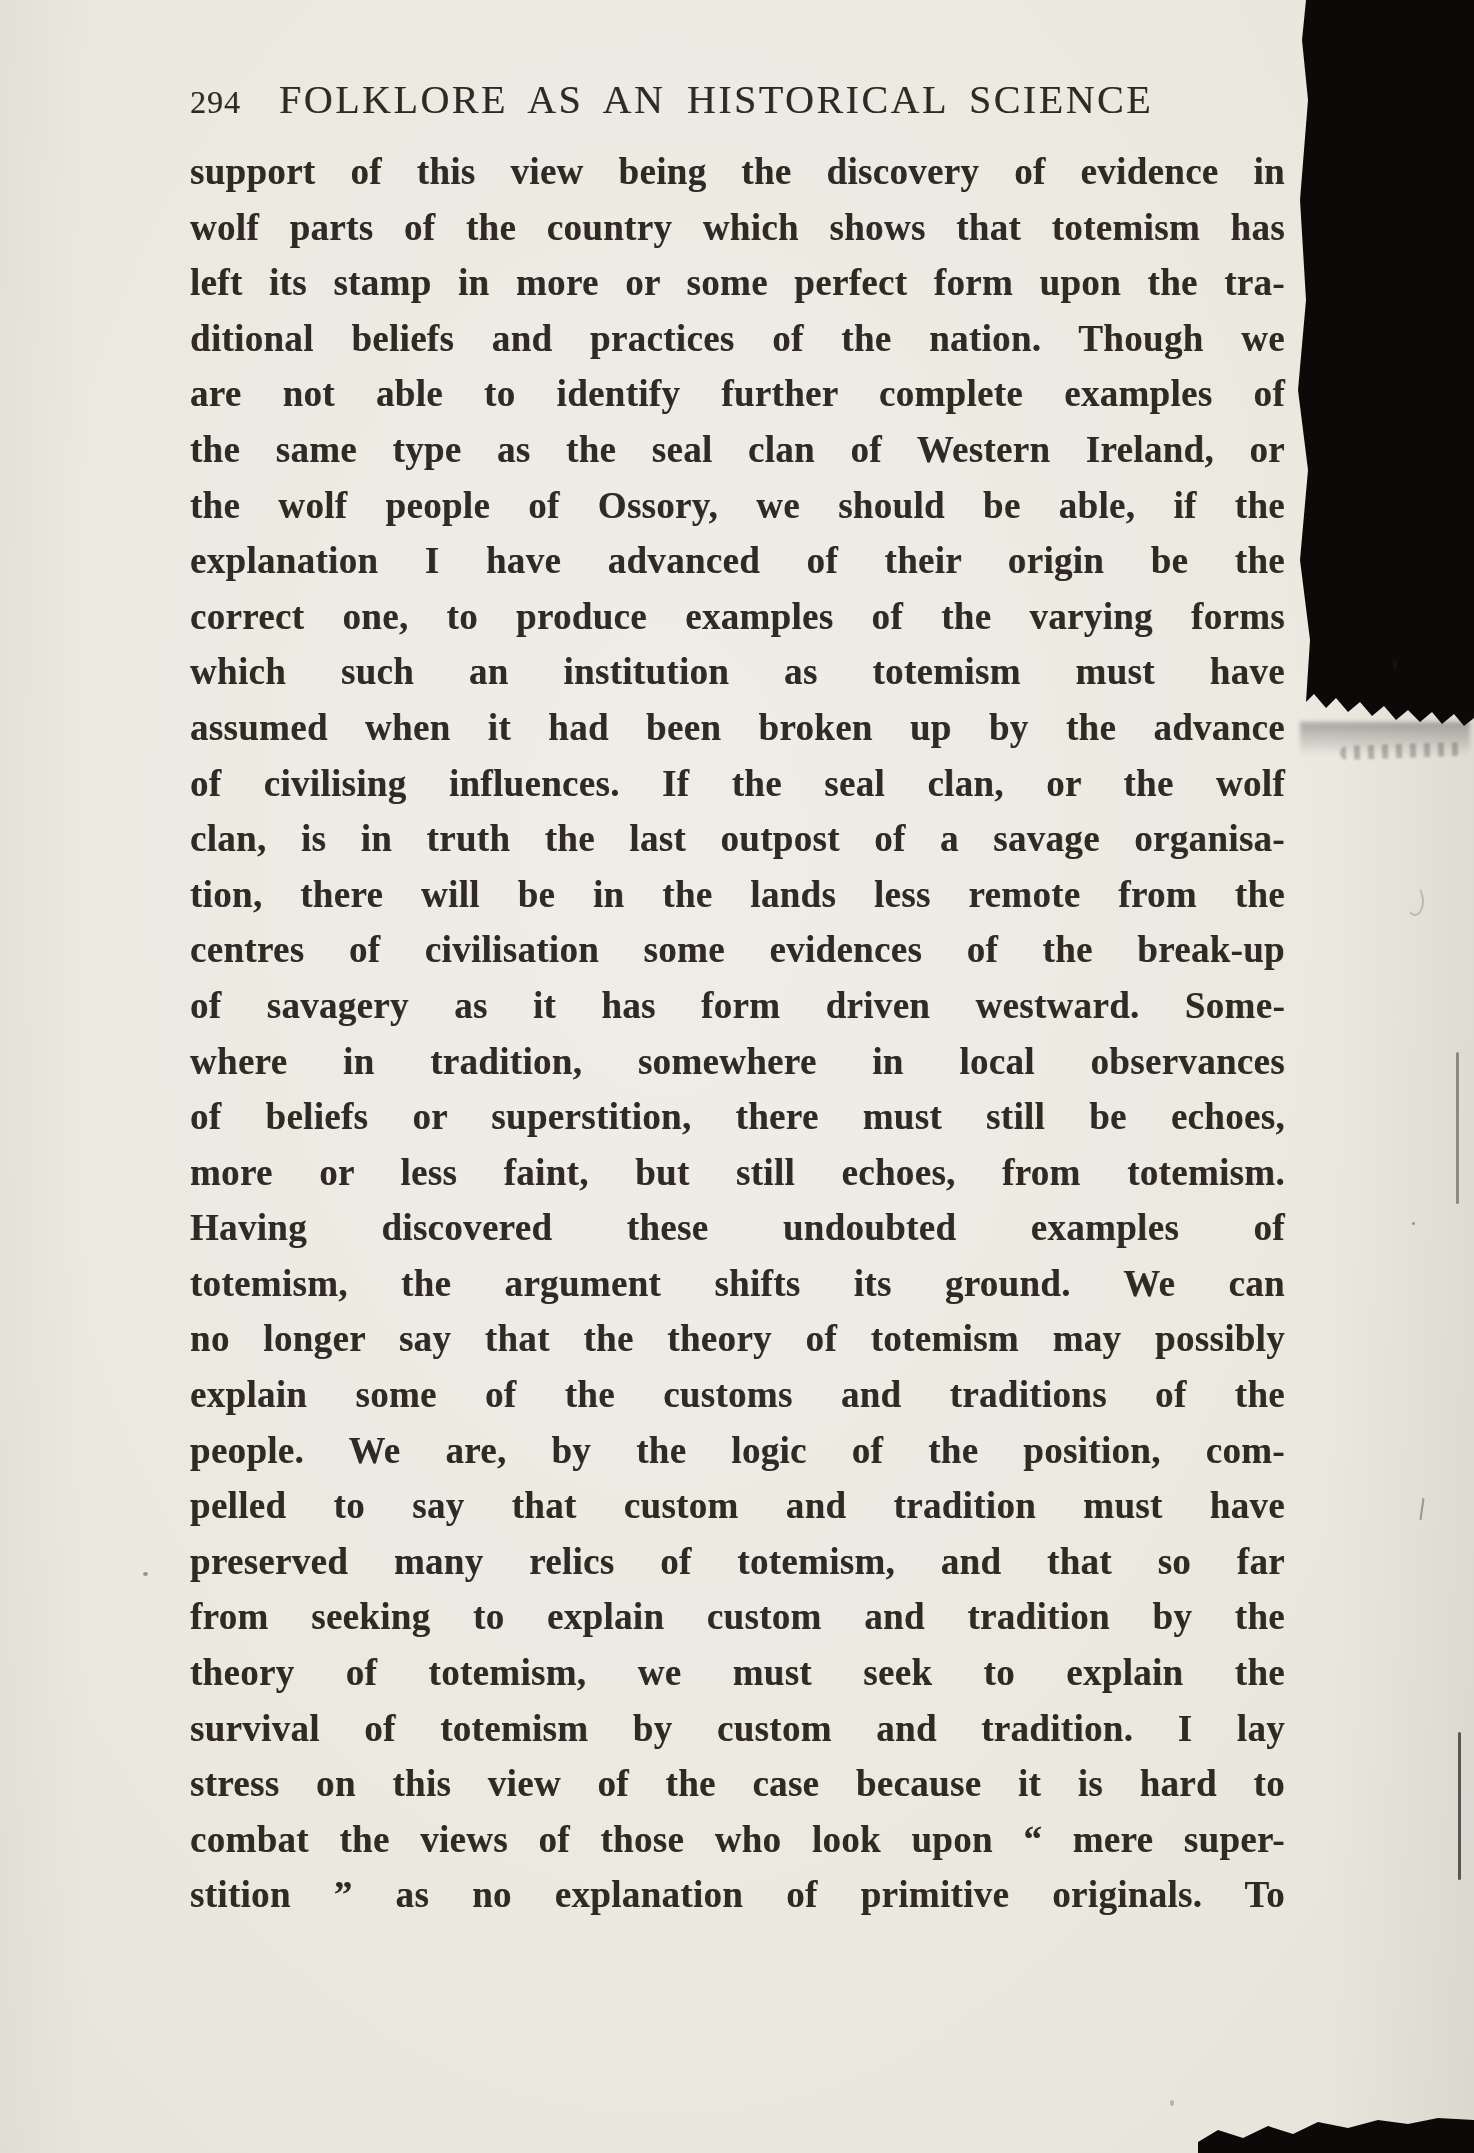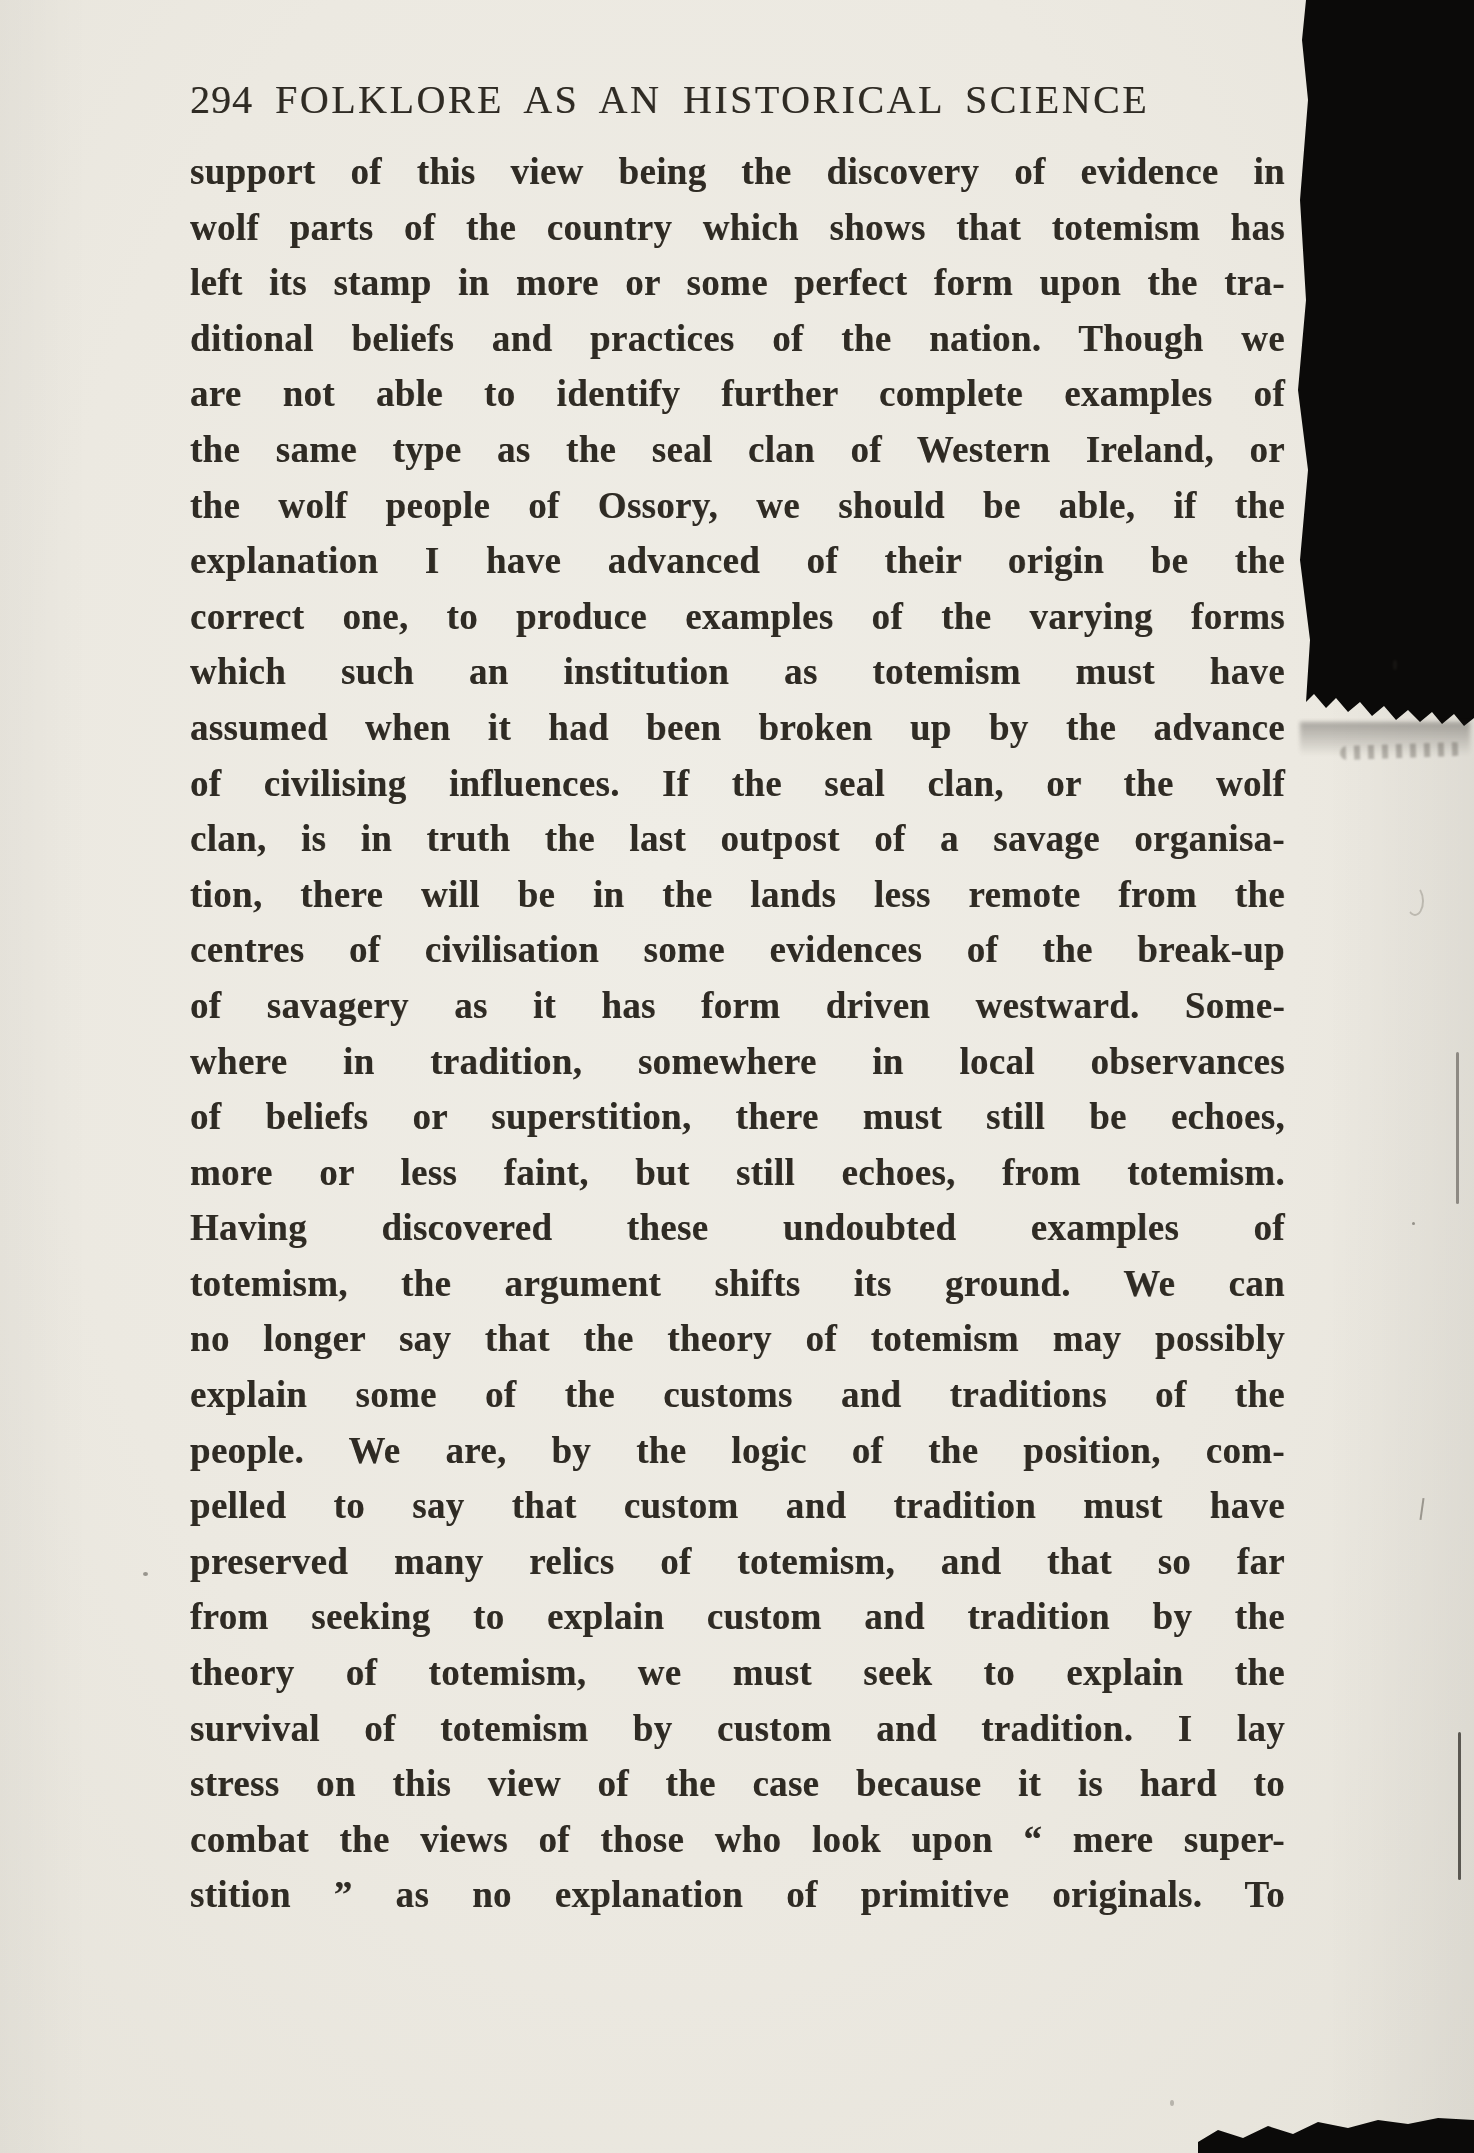--- a/index.html
+++ b/index.html
@@ -22,25 +22,25 @@
     position: absolute;
     left: 190px;
     top: 76px;
     width: 1095px;
     display: flex;
     align-items: baseline;
     white-space: nowrap;
     text-shadow: 0.4px 0.4px 0.5px rgba(47,43,36,0.45);
   }
   .page-number {
-    font-size: 40px;
+    font-size: 32px;
     letter-spacing: 1px;
   }
   .header-title {
-    margin-left: 22px;
+    margin-left: 38px;
     font-size: 40px;
     letter-spacing: 2.5px;
     word-spacing: 9px;
   }
   .body-text {
     position: absolute;
     left: 190px;
     top: 144px;
     width: 1095px;
     font-size: 37px;

